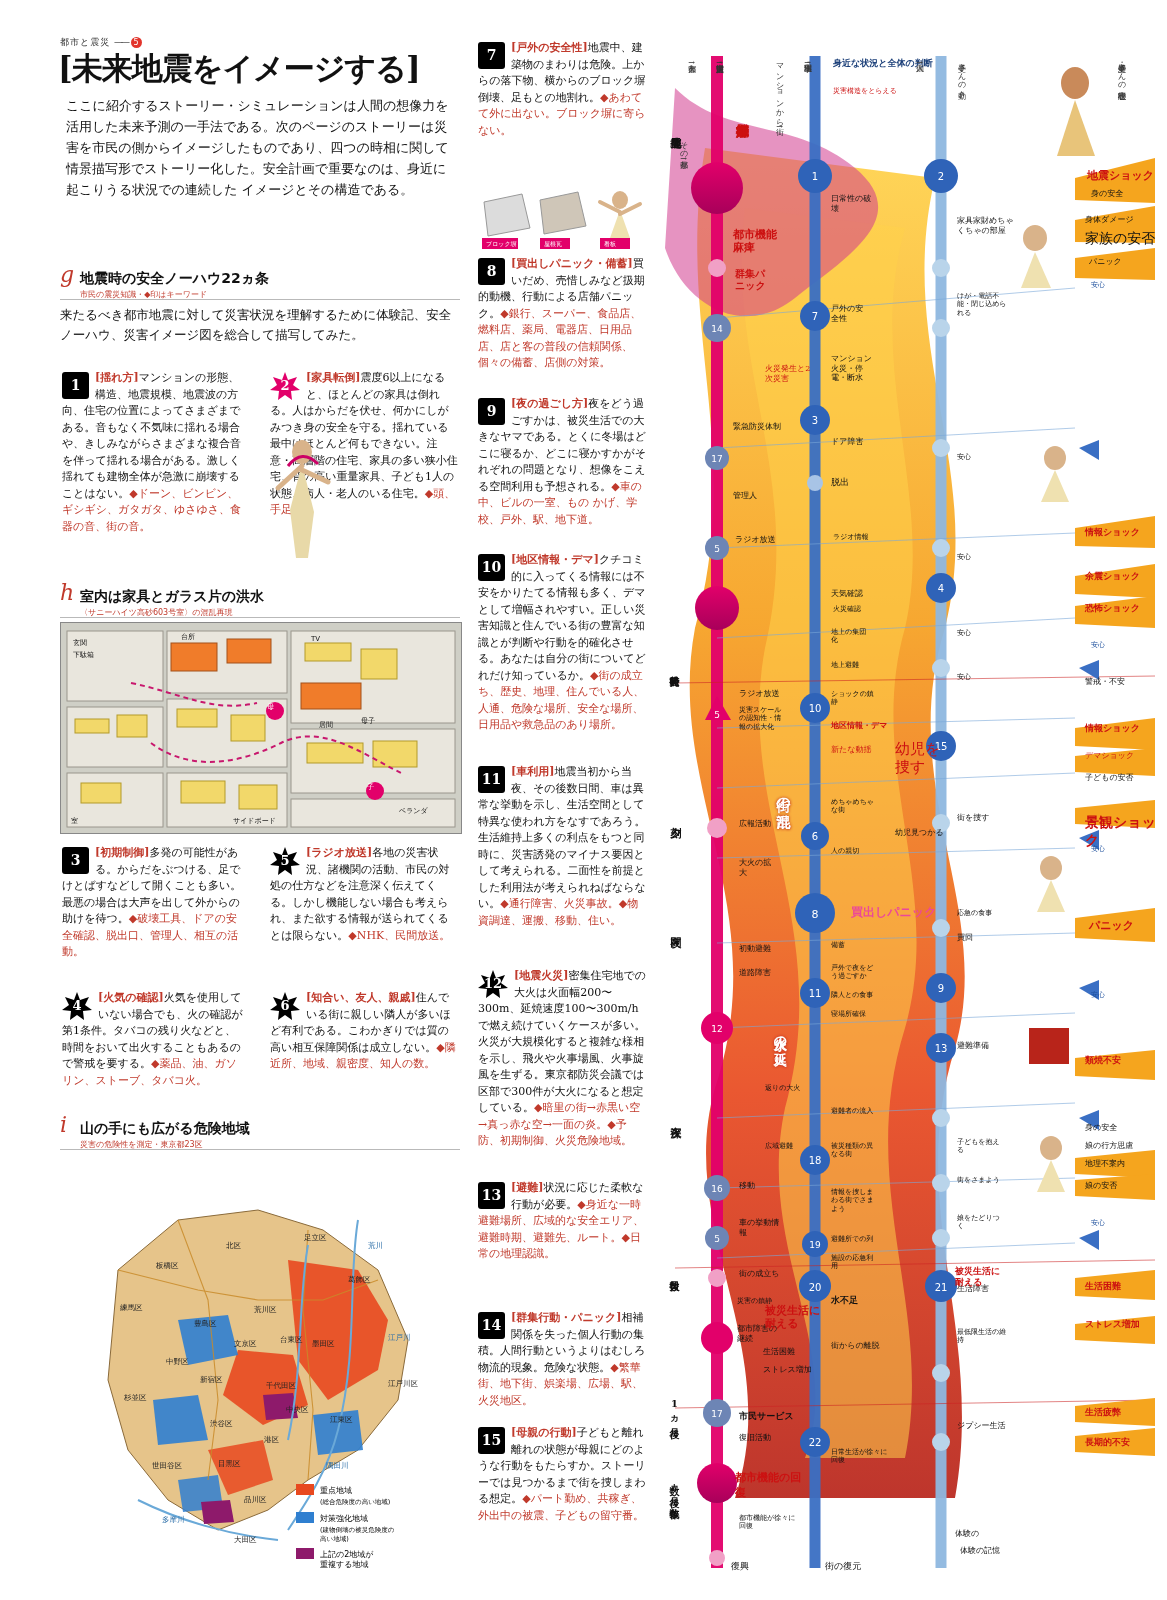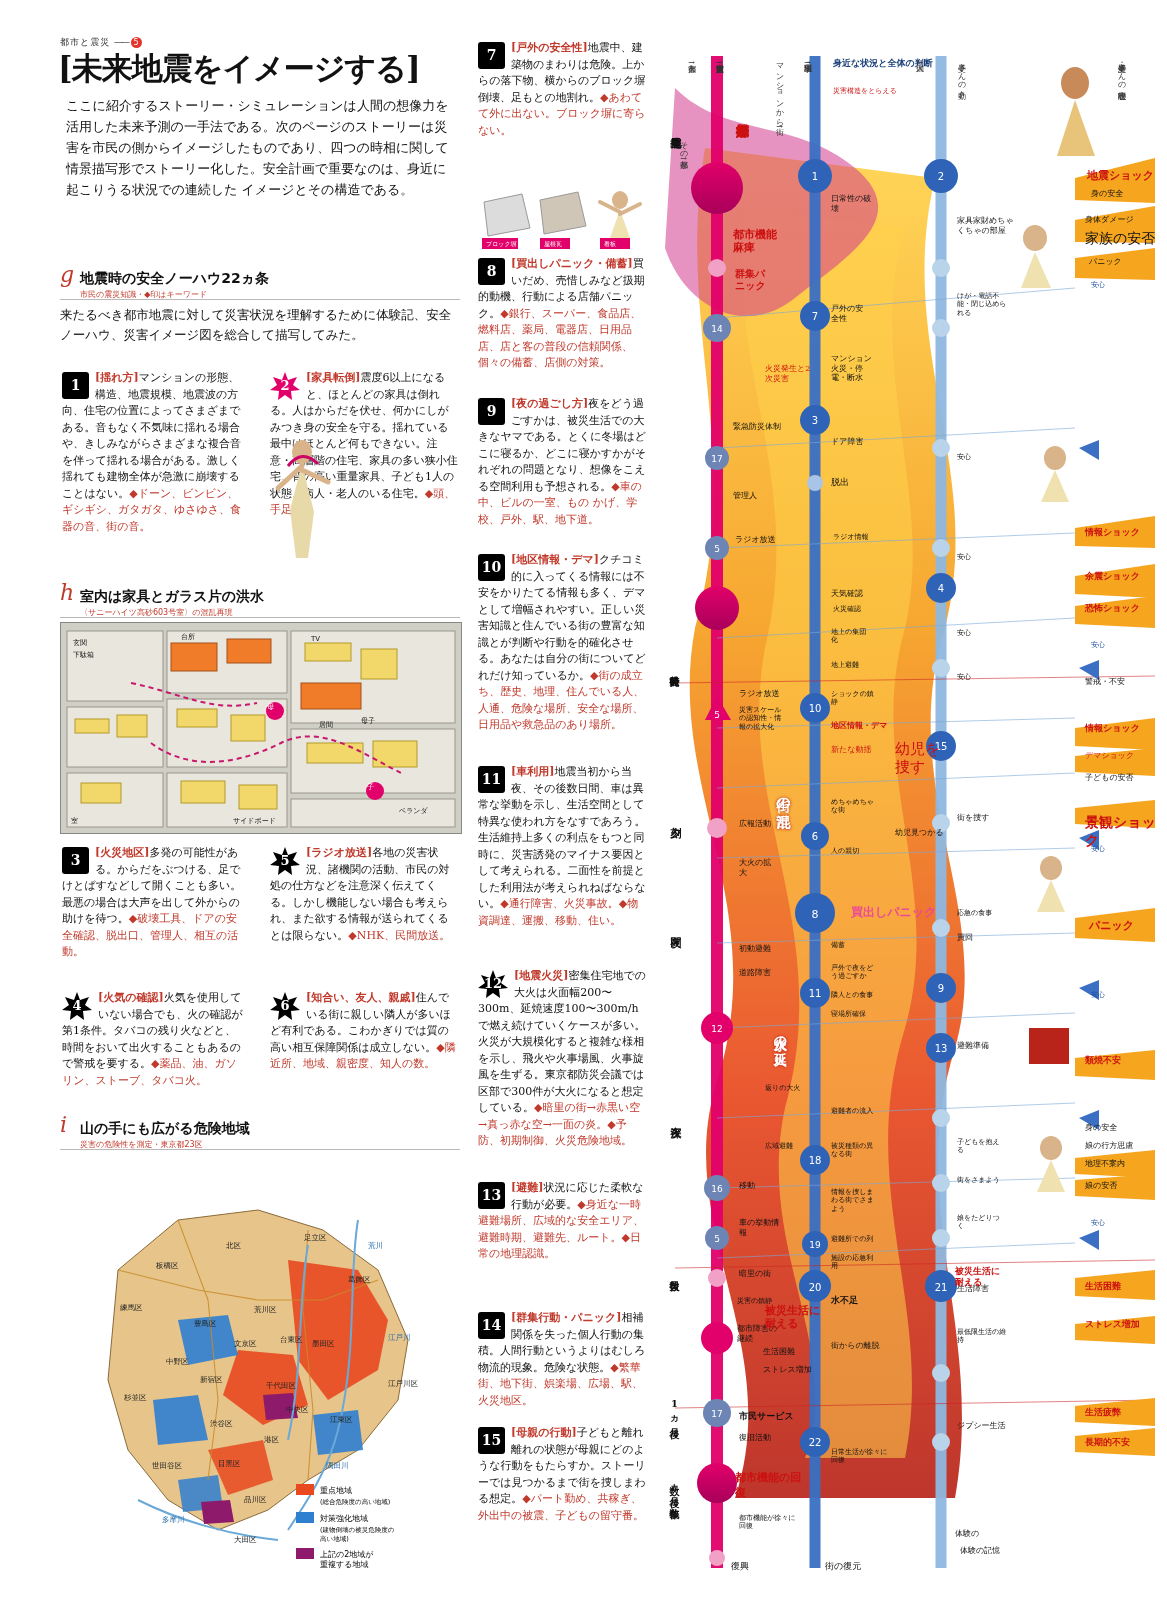--- a/index.html
+++ b/index.html
@@ -149,21 +149,21 @@
           <text x="258" y="104">居間</text>
         <text x="10" y="200">室</text>
           <text x="300" y="100">母子</text>
           <text x="172" y="200">サイドボード</text>
       </g>
     </svg>
   </div>
 
   <div class="item" style="left:62px;top:845px;width:182px;">
     <span class="badge">3</span>
-    <span class="hd">[火災地区]</span><span>多発の可能性がある。からだをぶつける、足でけとばすなどして開くことも多い。最悪の場合は大声を出して外からの助けを待つ。</span><span class="kw">◆破壊工具、ドアの安全確認、脱出口、管理人、相互の活動。</span>
+    <span class="hd">[初期制御]</span><span>多発の可能性がある。からだをぶつける、足でけとばすなどして開くことも多い。最悪の場合は大声を出して外からの助けを待つ。</span><span class="kw">◆破壊工具、ドアの安全確認、脱出口、管理人、相互の活動。</span>
   </div>
   <div class="item" style="left:62px;top:990px;width:182px;">
     <span class="badge star">
       <svg class="sv" width="30" height="28" viewBox="0 0 30 28">
         <polygon points="15,0 18,8 27,5 23,13 30,18 21,19 22,28 15,23 8,28 9,19 0,18 7,13 3,5 12,8" fill="#000"></polygon>
       </svg>
       <span class="num">4</span>
     </span>
     <span class="hd">[火気の確認]</span><span>火気を使用していない場合でも、火の確認が第1条件。タバコの残り火などと、時間をおいて出火することもあるので警戒を要する。</span><span class="kw">◆薬品、油、ガソリン、ストーブ、タバコ火。</span>
   </div>
@@ -528,21 +528,21 @@
     <div class="dlabel" style="left:78px;top:462px;font-size:8px;">管理人</div>
     <div class="dlabel" style="left:80px;top:506px;font-size:8px;">ラジオ放送</div>
     <div class="dlabel" style="left:84px;top:660px;font-size:8px;">ラジオ放送</div>
     <div class="dlabel" style="left:84px;top:678px;width:48px;font-size:7px;line-height:1.2;">災害スケールの認知性・情報の拡大化</div>
     <div class="dlabel" style="left:84px;top:790px;font-size:8px;">広報活動</div>
     <div class="dlabel" style="left:84px;top:830px;width:40px;font-size:8px;line-height:1.2;">大火の拡大</div>
     <div class="dlabel" style="left:84px;top:900px;width:40px;font-size:8px;line-height:1.2;margin-top:16px;">初動避難</div>
     <div class="dlabel" style="left:84px;top:940px;width:40px;font-size:8px;line-height:1.2;">道路障害</div>
     <div class="dlabel" style="left:84px;top:1152px;font-size:8px;">移動</div>
     <div class="dlabel" style="left:84px;top:1190px;width:44px;font-size:8px;line-height:1.2;">車の挙動情報</div>
-    <div class="dlabel" style="left:84px;top:1240px;font-size:8px;">暗里の街</div>
+    <div class="dlabel" style="left:84px;top:1240px;font-size:8px;">街の成立ち</div>
     <div class="dlabel" style="left:82px;top:1268px;font-size:7px;">災害の鎮静</div>
     <div class="dlabel" style="left:82px;top:1296px;width:48px;font-size:8px;line-height:1.2;">都市障害の継続</div>
     <div class="dlabel" style="left:84px;top:1382px;font-size:9px;font-weight:bold;text-align:right;">市民サービス</div>
     <div class="dlabel" style="left:84px;top:1404px;font-size:8px;">復旧活動</div>
     <div class="dlabel red" style="left:80px;top:1442px;width:70px;font-size:11px;font-weight:bold;">都市機能の回復</div>
     <div class="dlabel" style="left:84px;top:1486px;width:60px;font-size:7px;line-height:1.2;">都市機能が徐々に回復</div>
     <div class="dlabel" style="left:76px;top:1532px;font-size:9px;">復興</div>
 
     
     <div class="dlabel" style="left:176px;top:166px;width:44px;font-size:8px;line-height:1.25;">日常性の破壊</div>

